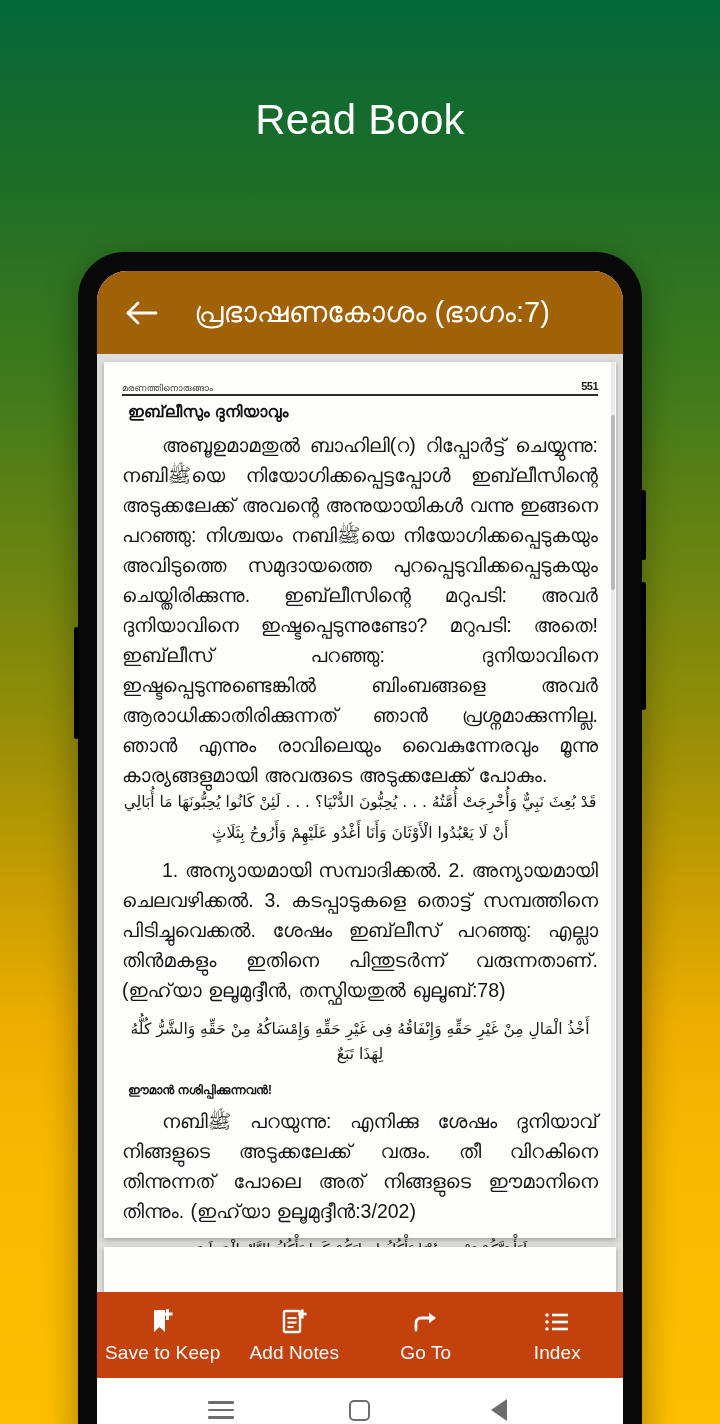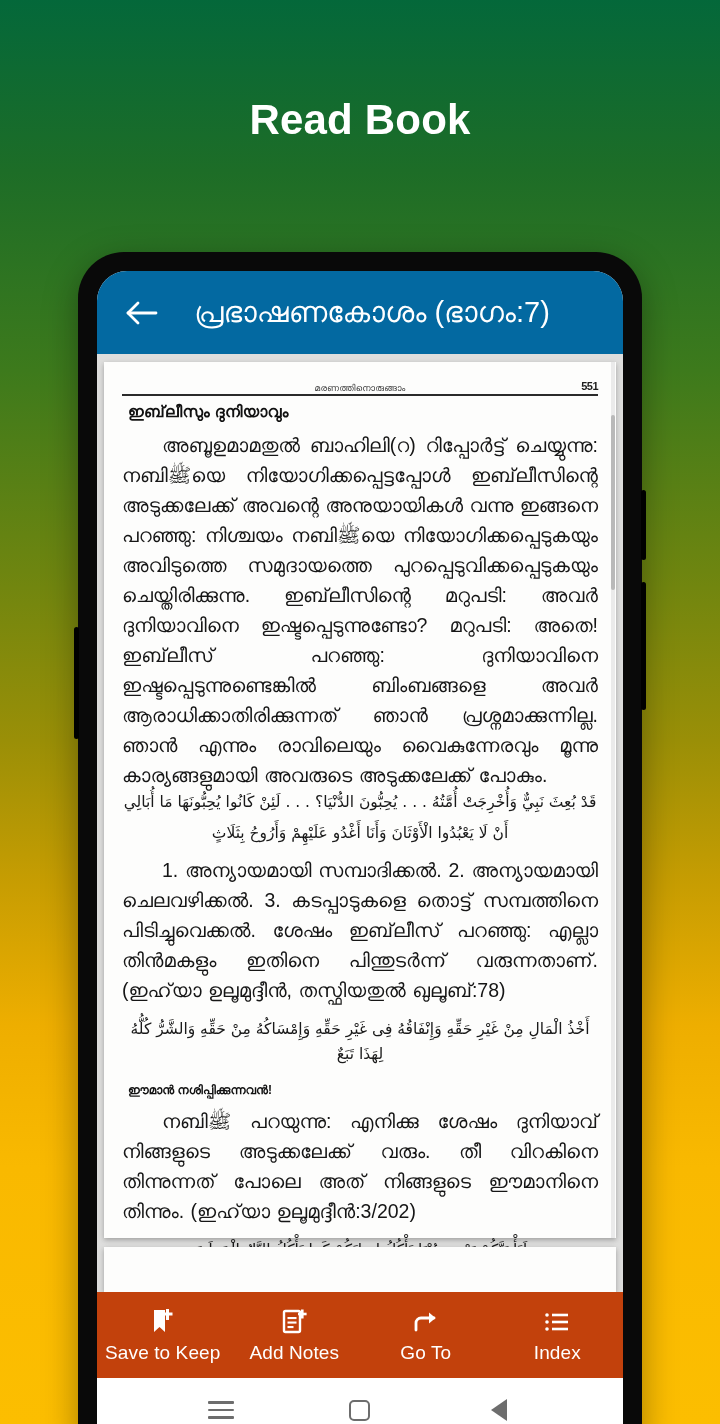--- a/index.html
+++ b/index.html
@@ -20,21 +20,21 @@
     position:relative;
   }
 
   
   .page-title {
     position:absolute;
     top:96px; left:0; right:0;
     text-align:center;
     color:#ffffff;
     font-size:42px;
-    font-weight:700;
+    font-weight:400;
     letter-spacing:0.2px;
   }
 
   
   .phone {
     position:absolute;
     left:78px;
     top:252px;
     width:564px;
     height:1190px;
@@ -59,21 +59,21 @@
     height:1171px;
     background:#ffffff;
     border-radius:30px 30px 0 0;
     overflow:hidden;
     display:flex;
     flex-direction:column;
   }
 
   
   .appbar {
-    background:#0369a1;
+    background:#a16207;
     height:83px;
     flex:0 0 83px;
     display:flex;
     align-items:center;
     padding:2px 14px;
     position:relative;
   }
   .back-arrow {
     width:46px; height:46px;
     flex:0 0 46px;
@@ -113,21 +113,21 @@
   .page-card.next {
     height:52px;
     margin-top:9px;
     padding:0;
   }
 
   
   .running-head {
     display:flex;
     align-items:flex-end;
-    justify-content:center;
+    justify-content:flex-start;
     position:relative;
     border-bottom:2px solid #2b2b2b;
     padding-bottom:0;
     height:20px;
   }
   .running-head .rh-text {
     font-size:9px;
     color:#3a3a3a;
     letter-spacing:.2px;
   }

